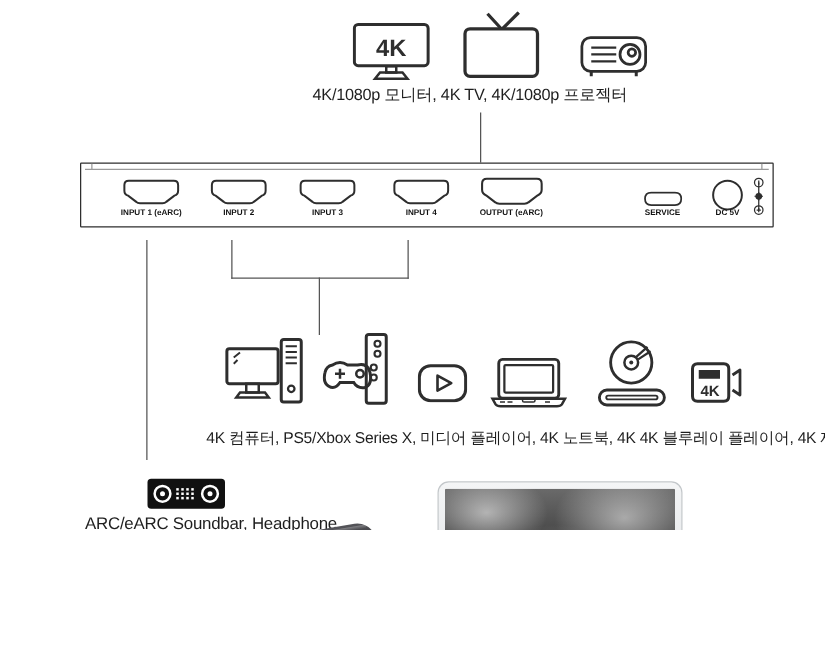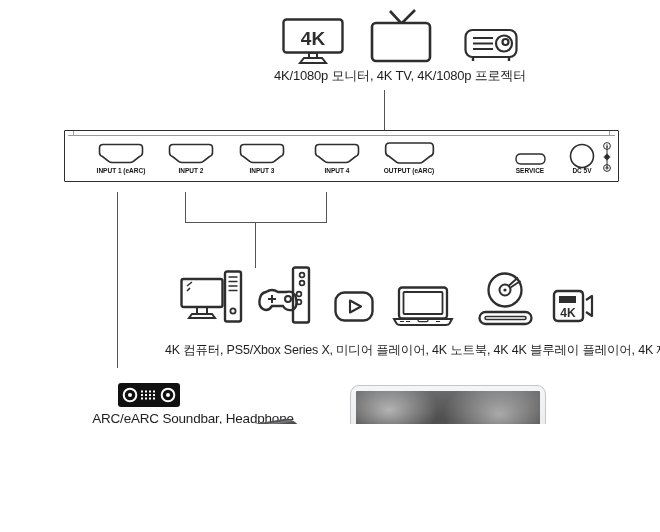--- a/index.html
+++ b/index.html
@@ -1,19 +1,19 @@
 <!DOCTYPE html>
 <html><head>
 <meta charset="utf-8">
 <style>
   html,body{margin:0;padding:0;background:#fff;}
   #stage{position:relative;width:660px;height:424px;background:#fff;overflow:hidden;
          font-family:"Liberation Sans",sans-serif;color:#1e1e1e;}
   .abs{position:absolute;}
-  .caption{font-size:13px;color:#1e1e1e;text-align:center;white-space:nowrap;letter-spacing:-0.2px;}
+  .caption{font-size:13px;color:#1e1e1e;text-align:left;white-space:nowrap;letter-spacing:-0.2px;}
   .vline{position:absolute;width:0;border-left:1px solid #555;}
   
   .device{position:absolute;left:64px;top:130px;width:555px;height:52px;
           border:1.5px solid #2e2e2e;border-radius:1px;background:#fff;box-sizing:border-box;}
   .device-lip{position:absolute;left:3px;right:3px;top:4px;border-top:1px solid #9a9a9a;}
   .notch{position:absolute;top:0;width:0;height:5px;border-left:1px solid #9a9a9a;}
   .port{position:absolute;}
   .port-label{position:absolute;font-size:6.5px;font-weight:bold;color:#111;
               text-align:center;white-space:nowrap;transform:translateX(-50%);letter-spacing:0;}
   

